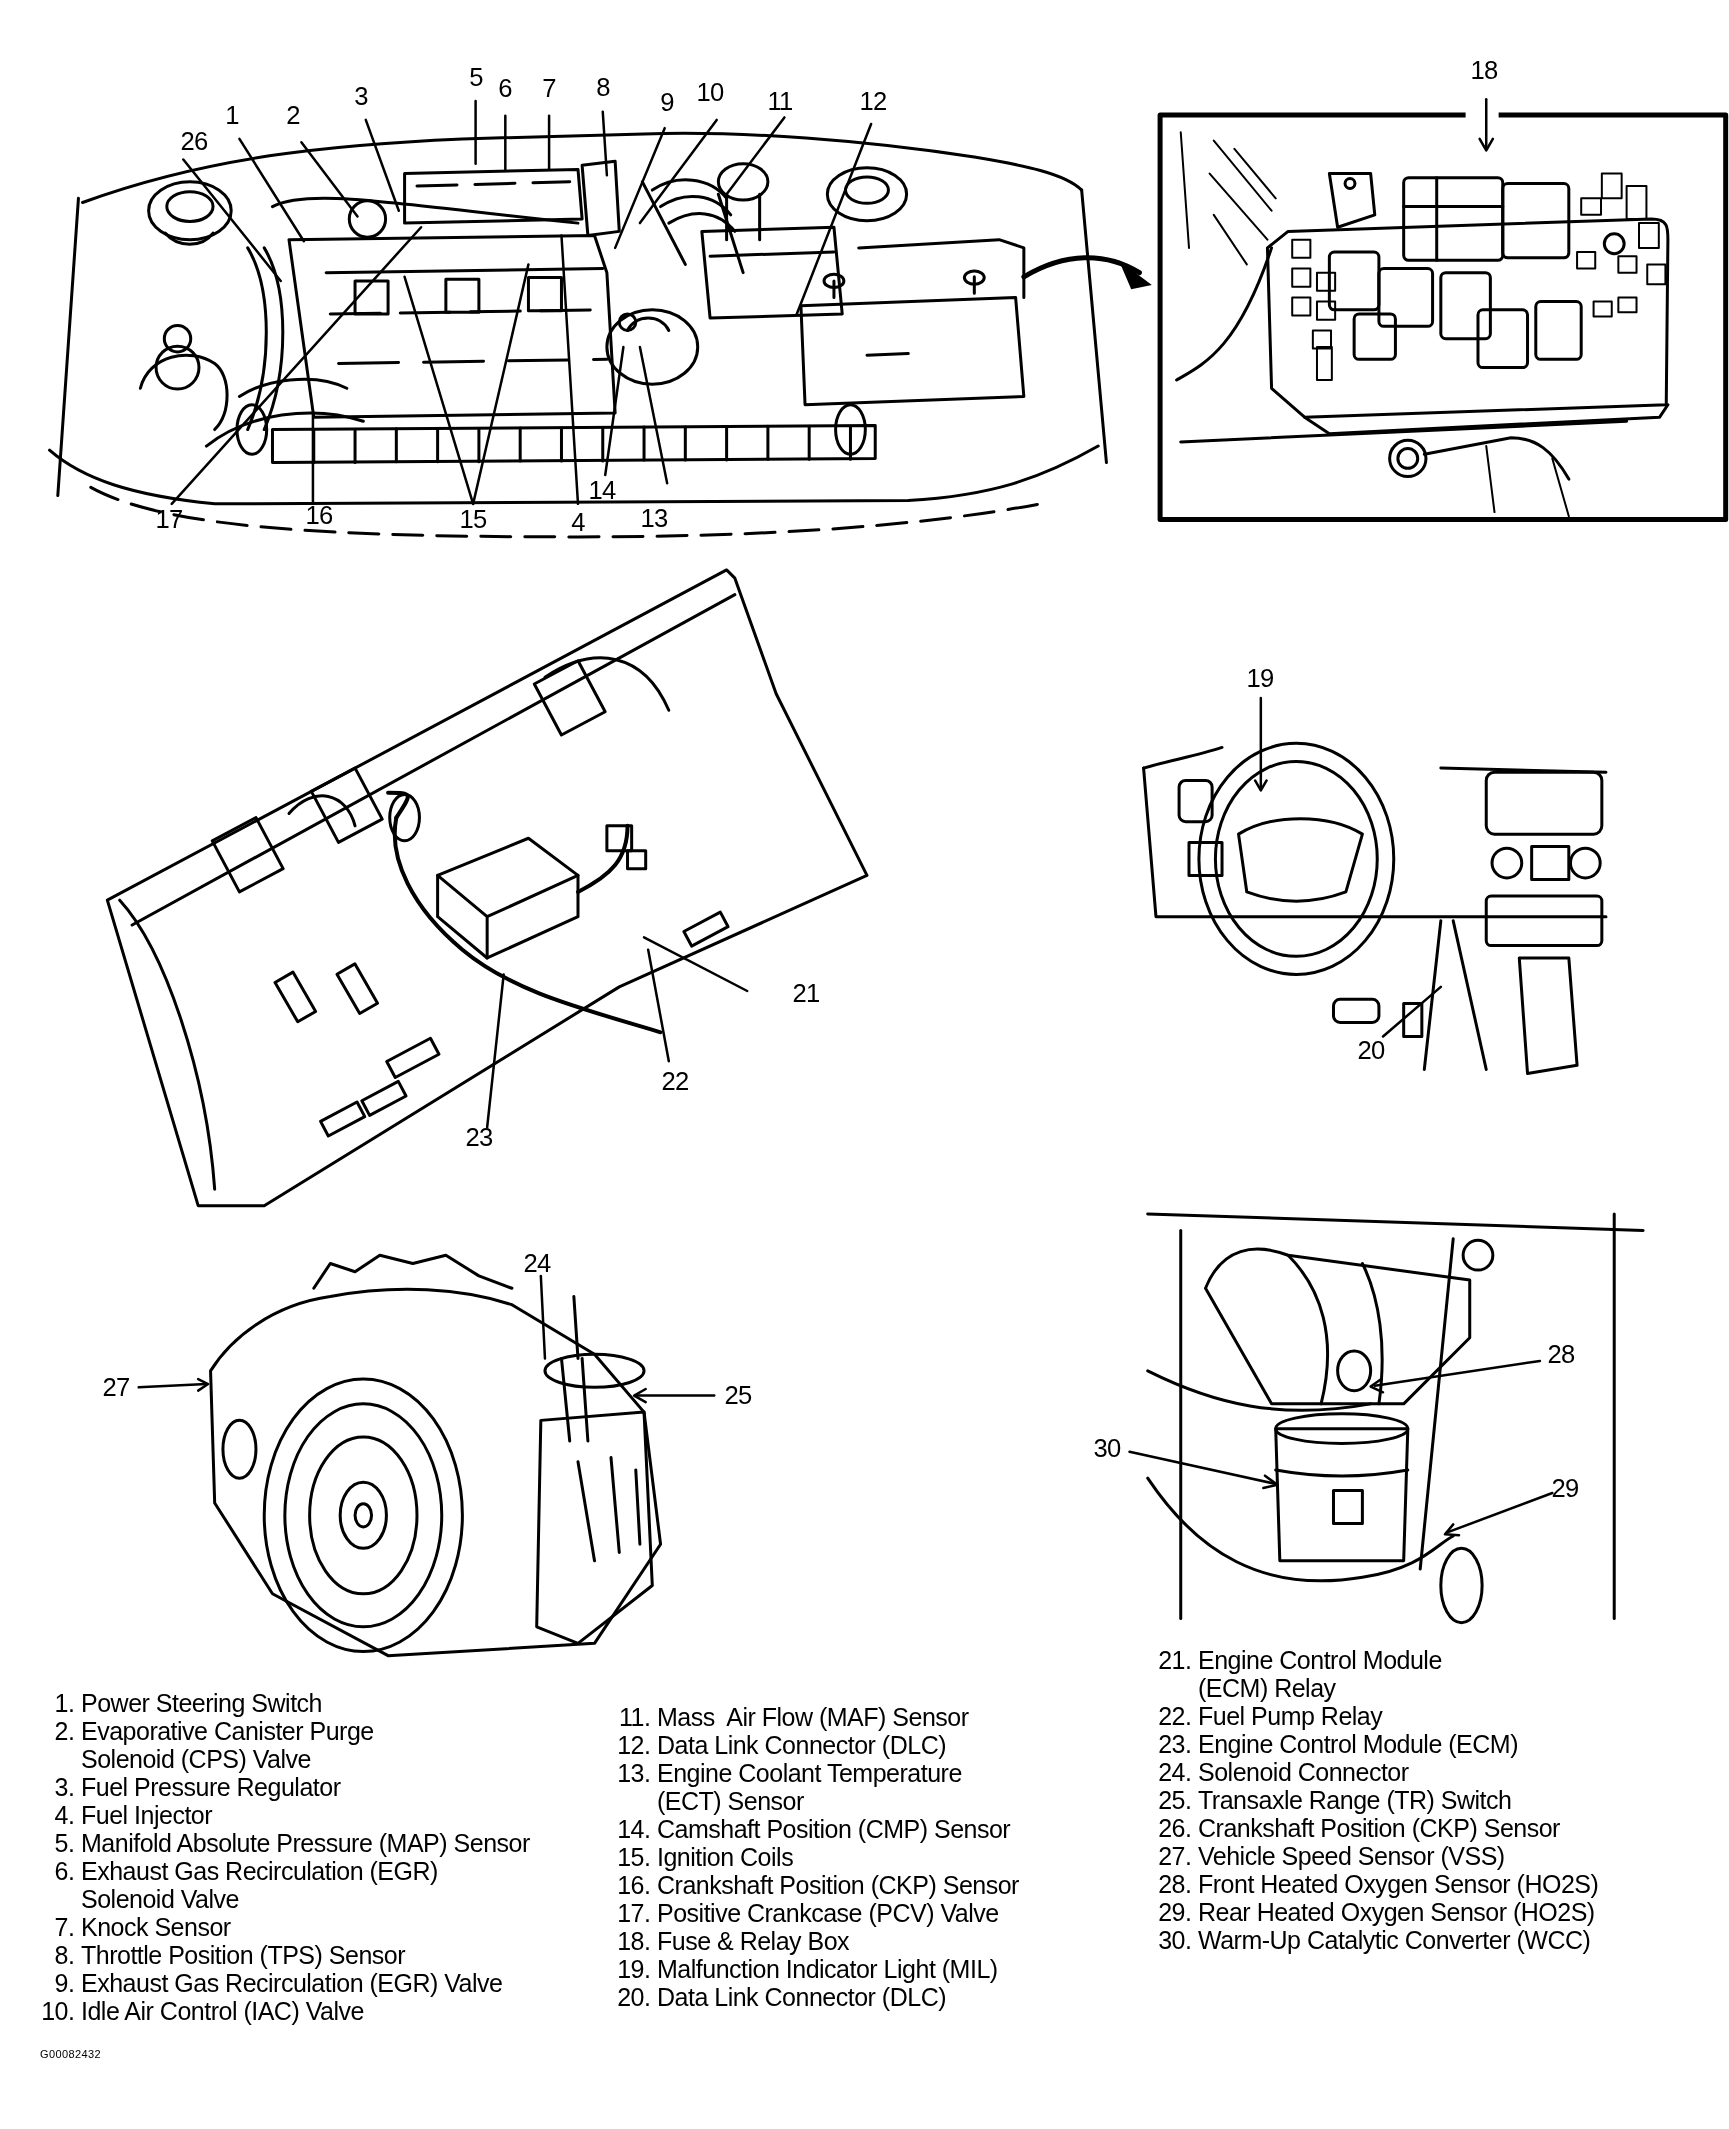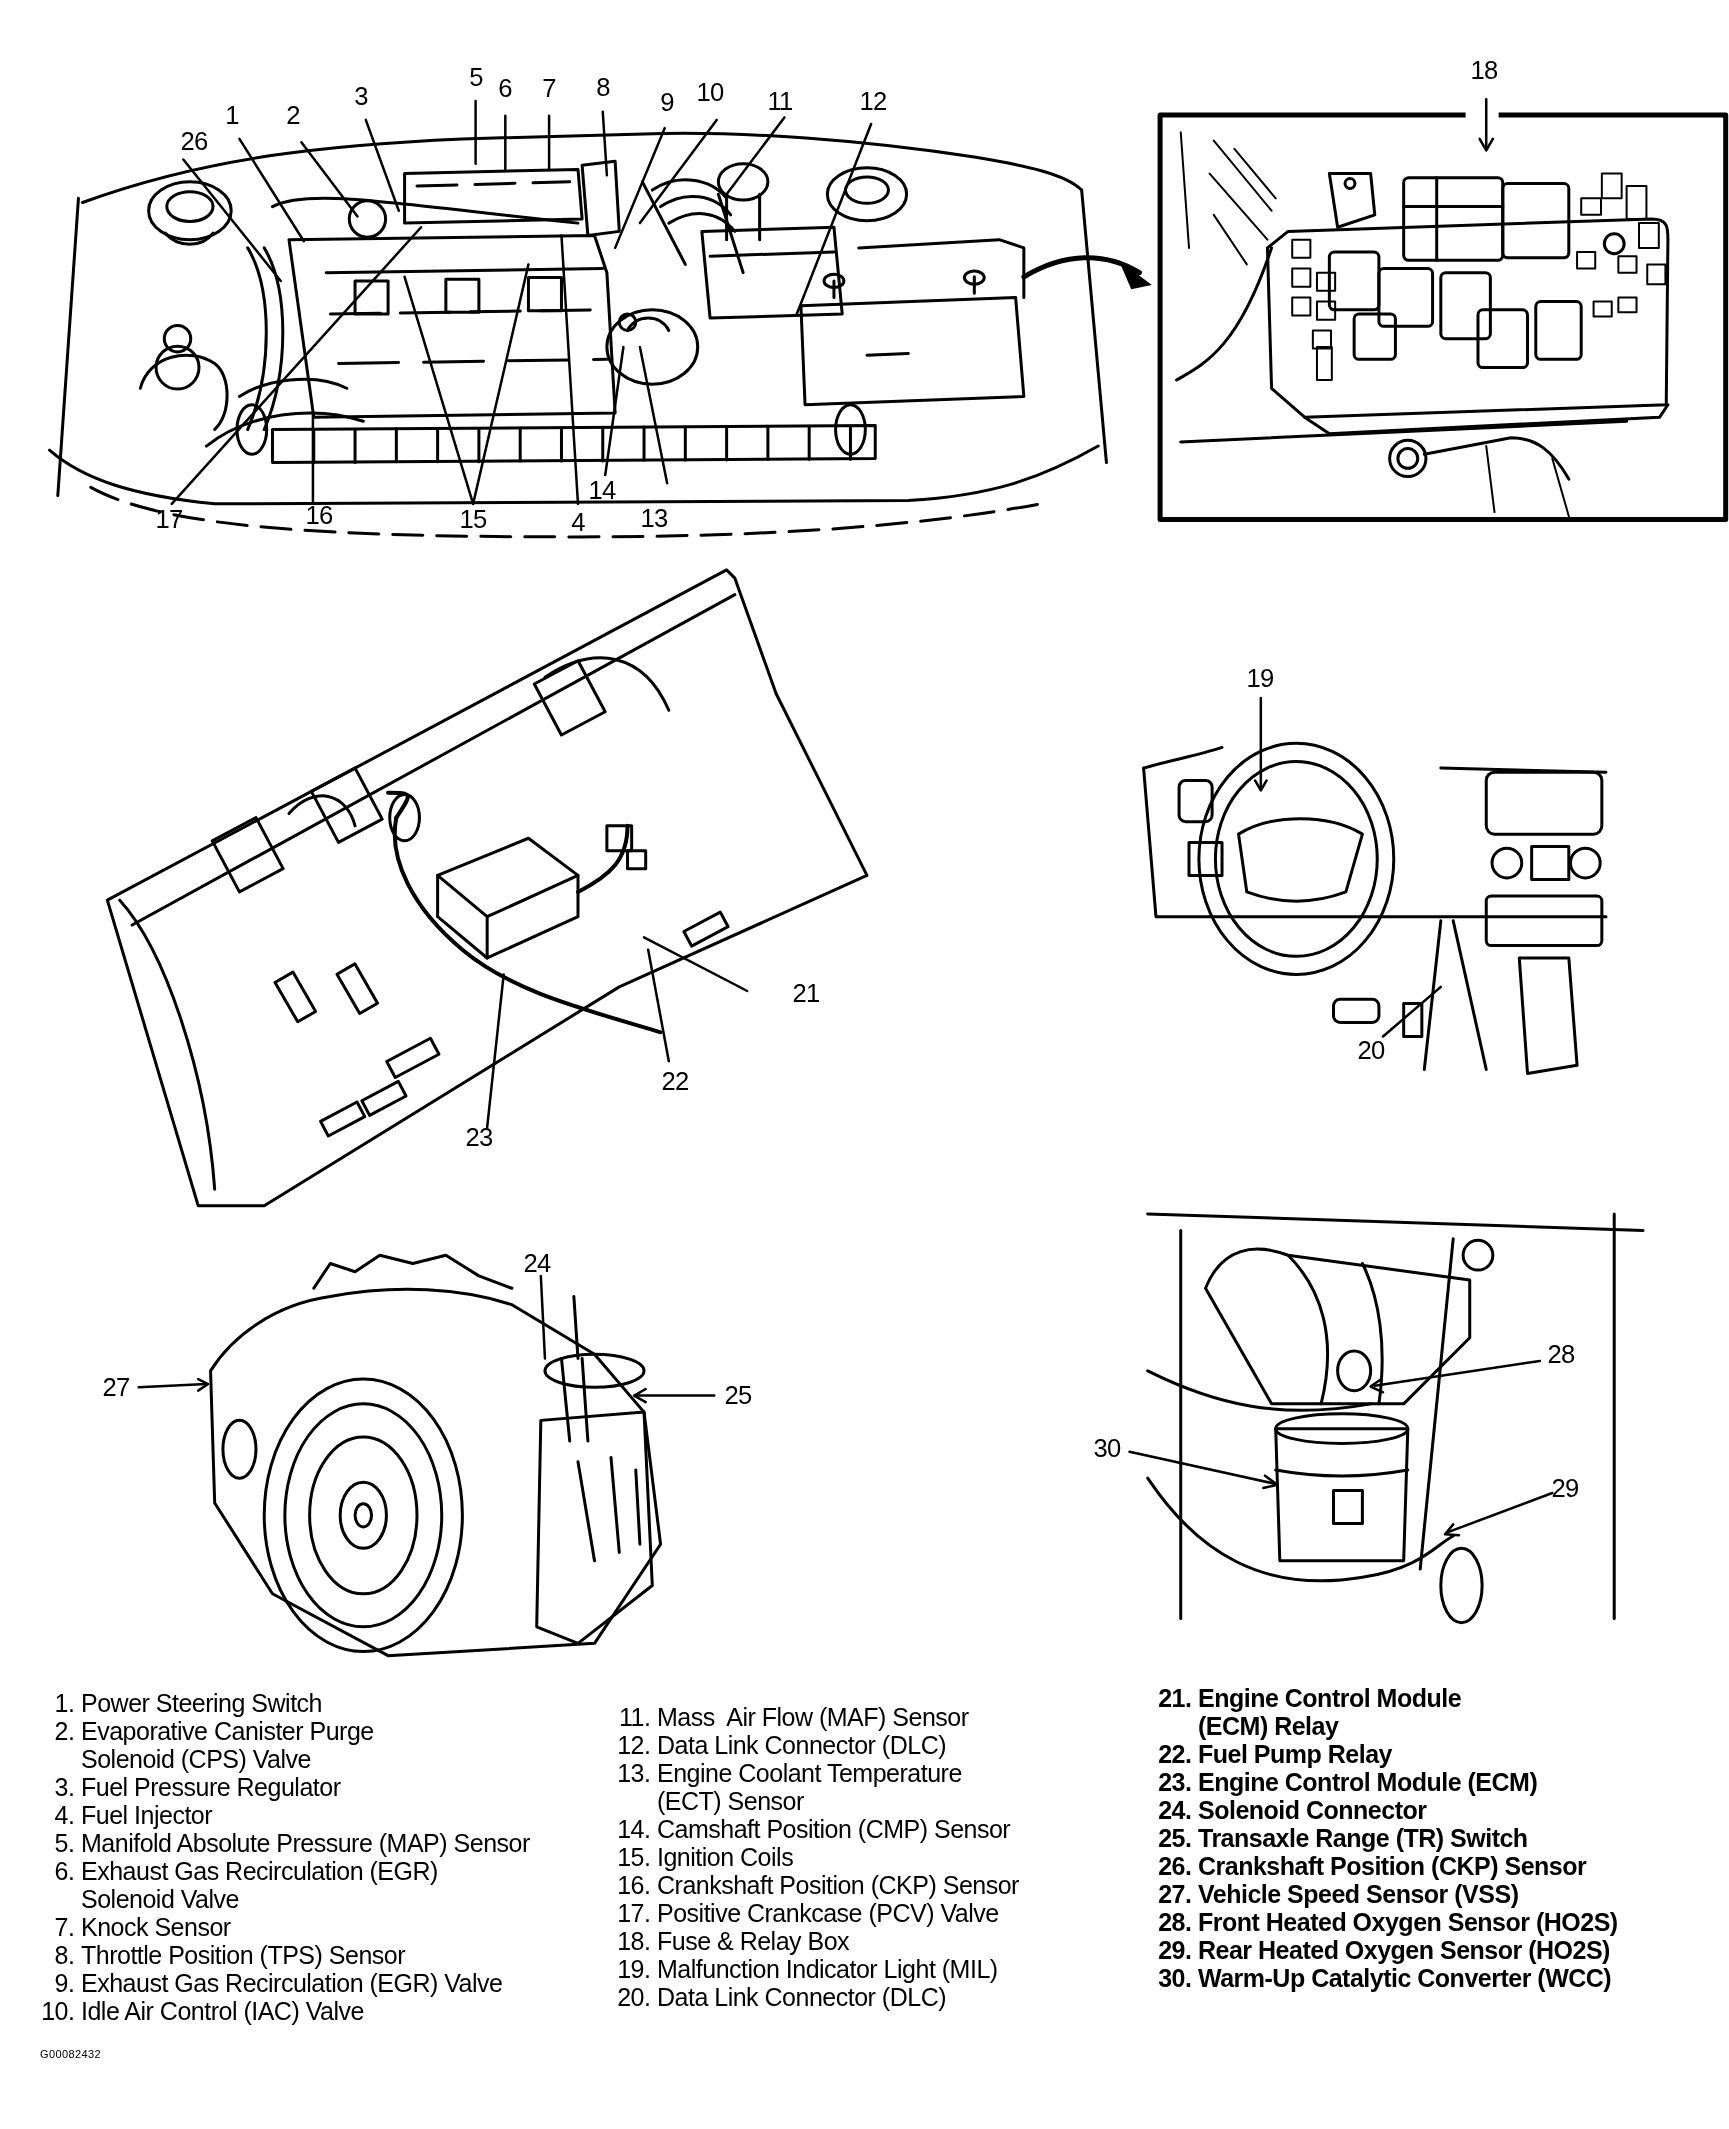--- a/index.html
+++ b/index.html
@@ -415,21 +415,21 @@
     </div>
     <div class="item">
       <span class="num">19.</span>
       <span class="txt">Malfunction Indicator Light (MIL)</span>
     </div>
     <div class="item">
       <span class="num">20.</span>
       <span class="txt">Data Link Connector (DLC)</span>
     </div>
   </div>
-<div class="legend" style="left:1140px;top:1684px;font-weight:bold;" id="legend-col-2">
+<div class="legend" style="left:1140px;top:1646px;" id="legend-col-2">
     <div class="item">
       <span class="num">21.</span>
       <span class="txt">Engine Control Module</span>
     </div>
     <div class="item">
       <span class="num"></span>
       <span class="txt">(ECM) Relay</span>
     </div>
     <div class="item">
       <span class="num">22.</span>

